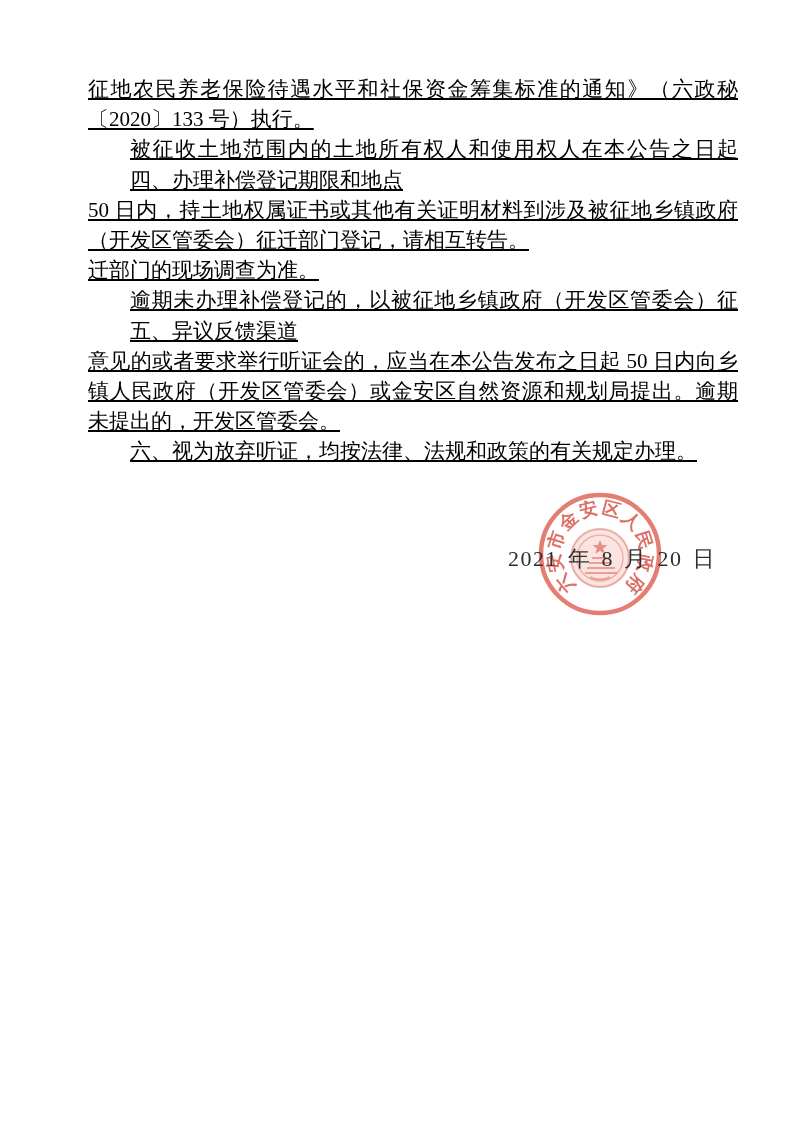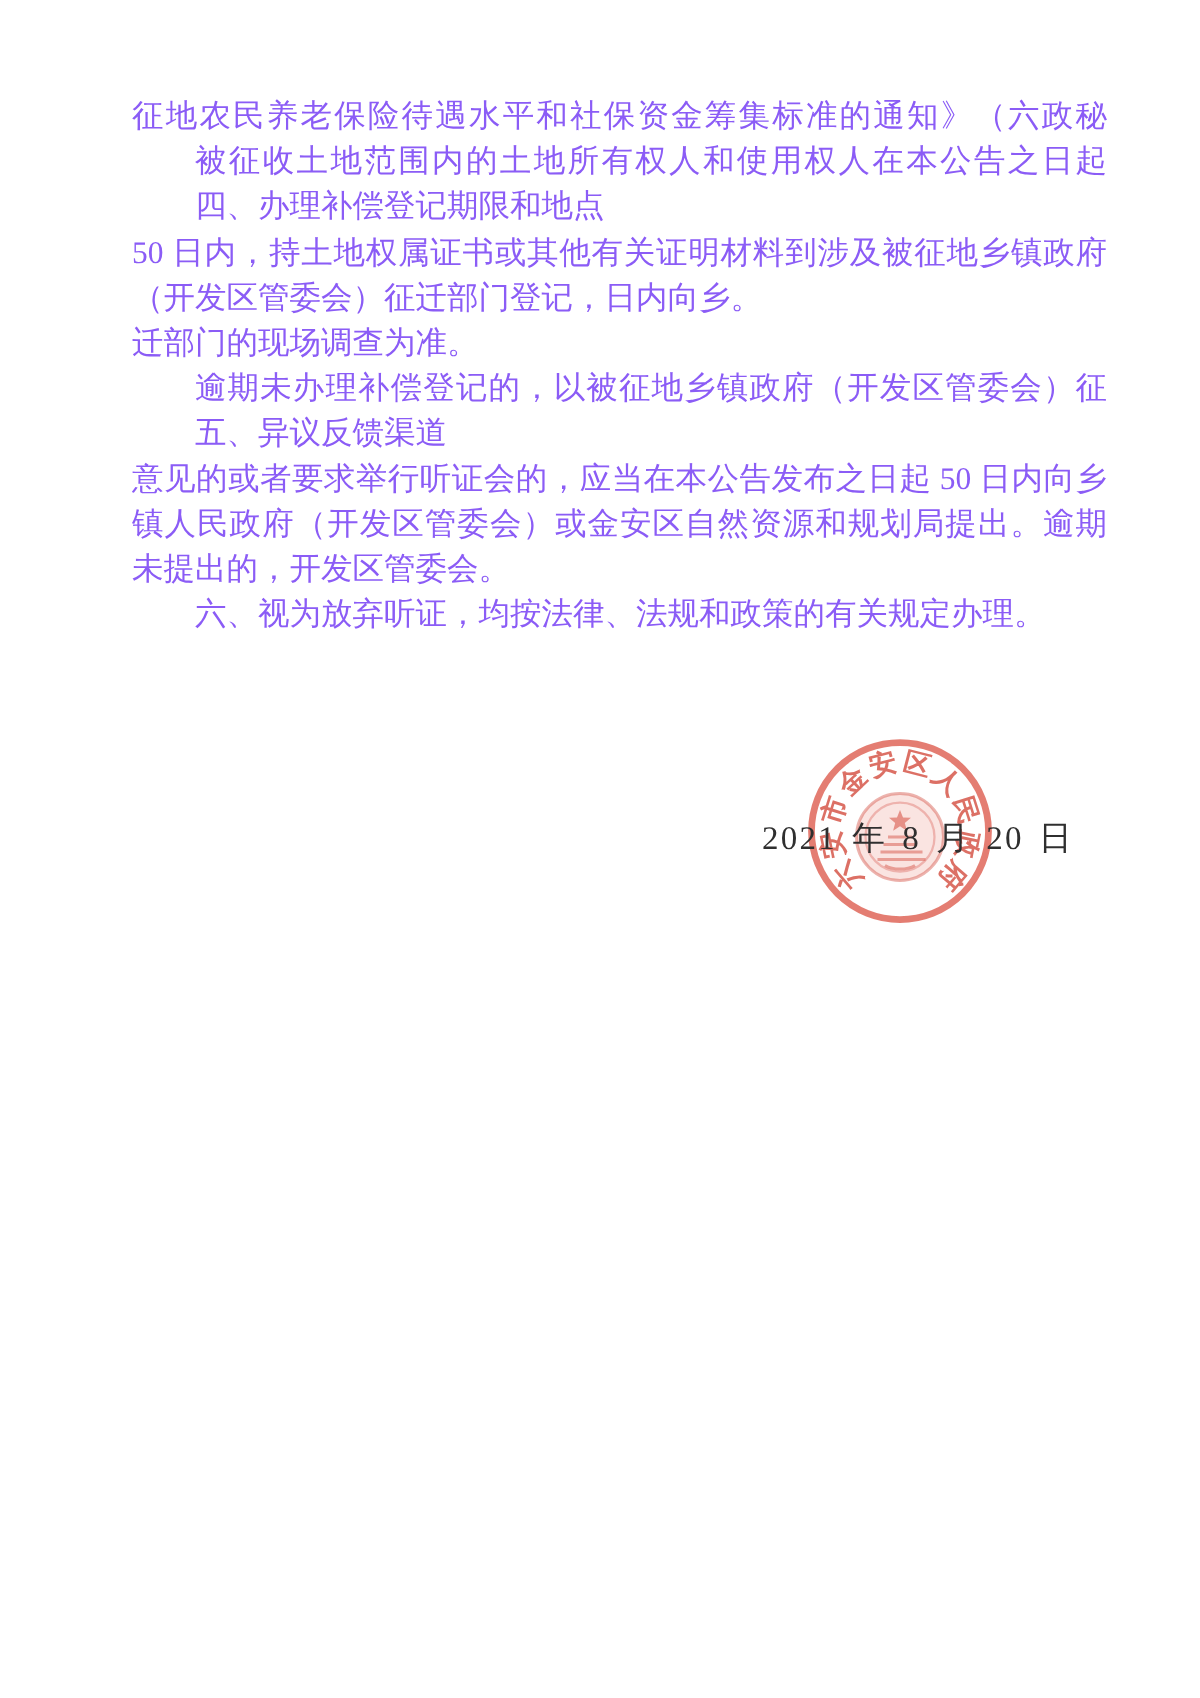--- a/index.html
+++ b/index.html
@@ -3,22 +3,22 @@
 <meta charset="utf-8">
 <style>
   html,body{margin:0;padding:0;}
   body{
     width:800px;height:1132px;position:relative;background:#ffffff;
     font-family:"Liberation Serif","DejaVu Serif",serif;
     overflow:hidden;
   }
   .page{position:absolute;inset:0;background:#ffffff;}
   .text-block{
-    position:absolute;left:88px;top:62px;width:650px;
-    font-size:21px;line-height:30.2px;color:#8b5cf6;
+    position:absolute;left:88px;top:74px;width:650px;
+    font-size:21px;line-height:30.2px;color:#000000;text-decoration:underline;
   }
   .ln{height:30.2px;overflow:hidden;white-space:normal;}
   .ind{padding-left:42px;}
   .fill{text-align:justify;text-align-last:justify;}
   .issue-date{
     position:absolute;left:508px;top:544px;z-index:3;
     font-size:22px;color:#2f2f2f;letter-spacing:1.5px;word-spacing:3px;
     white-space:nowrap;
   }
   .seal{
@@ -30,24 +30,25 @@
     font-weight:bold;font-size:18px;
   }
 </style>
 </head>
 <body>
 
 <div class="page">
 
   <div class="text-block">
     <div class="ln fill">征地农民养老保险待遇水平和社保资金筹集标准的通知》（六政秘</div>
+    <div class="ln">〔2020〕133 号）执行。</div>
     <div class="ln ind fill">被征收土地范围内的土地所有权人和使用权人在本公告之日起</div>
     <div class="ln ind">四、办理补偿登记期限和地点</div>
     <div class="ln fill">50 日内，持土地权属证书或其他有关证明材料到涉及被征地乡镇政府</div>
-    <div class="ln">（开发区管委会）征迁部门登记，日内向乡。</div>
+    <div class="ln">（开发区管委会）征迁部门登记，请相互转告。</div>
     <div class="ln">迁部门的现场调查为准。</div>
     <div class="ln ind fill">逾期未办理补偿登记的，以被征地乡镇政府（开发区管委会）征</div>
     <div class="ln ind">五、异议反馈渠道</div>
     <div class="ln fill">意见的或者要求举行听证会的，应当在本公告发布之日起 50 日内向乡</div>
     <div class="ln fill">镇人民政府（开发区管委会）或金安区自然资源和规划局提出。逾期</div>
     <div class="ln">未提出的，开发区管委会。</div>
     <div class="ln ind">六、视为放弃听证，均按法律、法规和政策的有关规定办理。</div>
   </div>
 
   <svg class="seal" viewBox="0 0 140 140" xmlns="http://www.w3.org/2000/svg">

